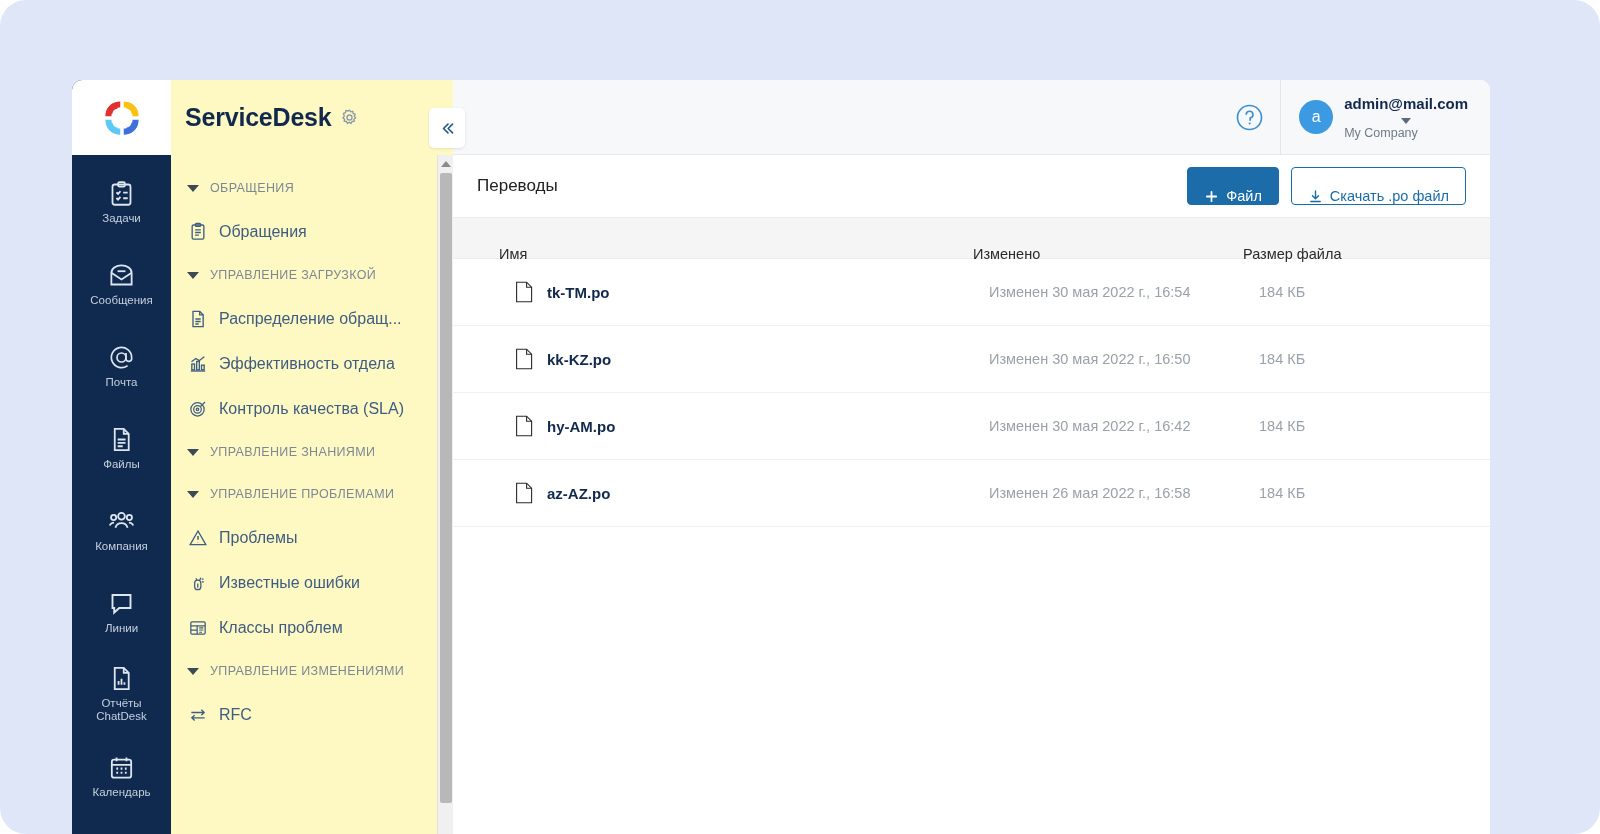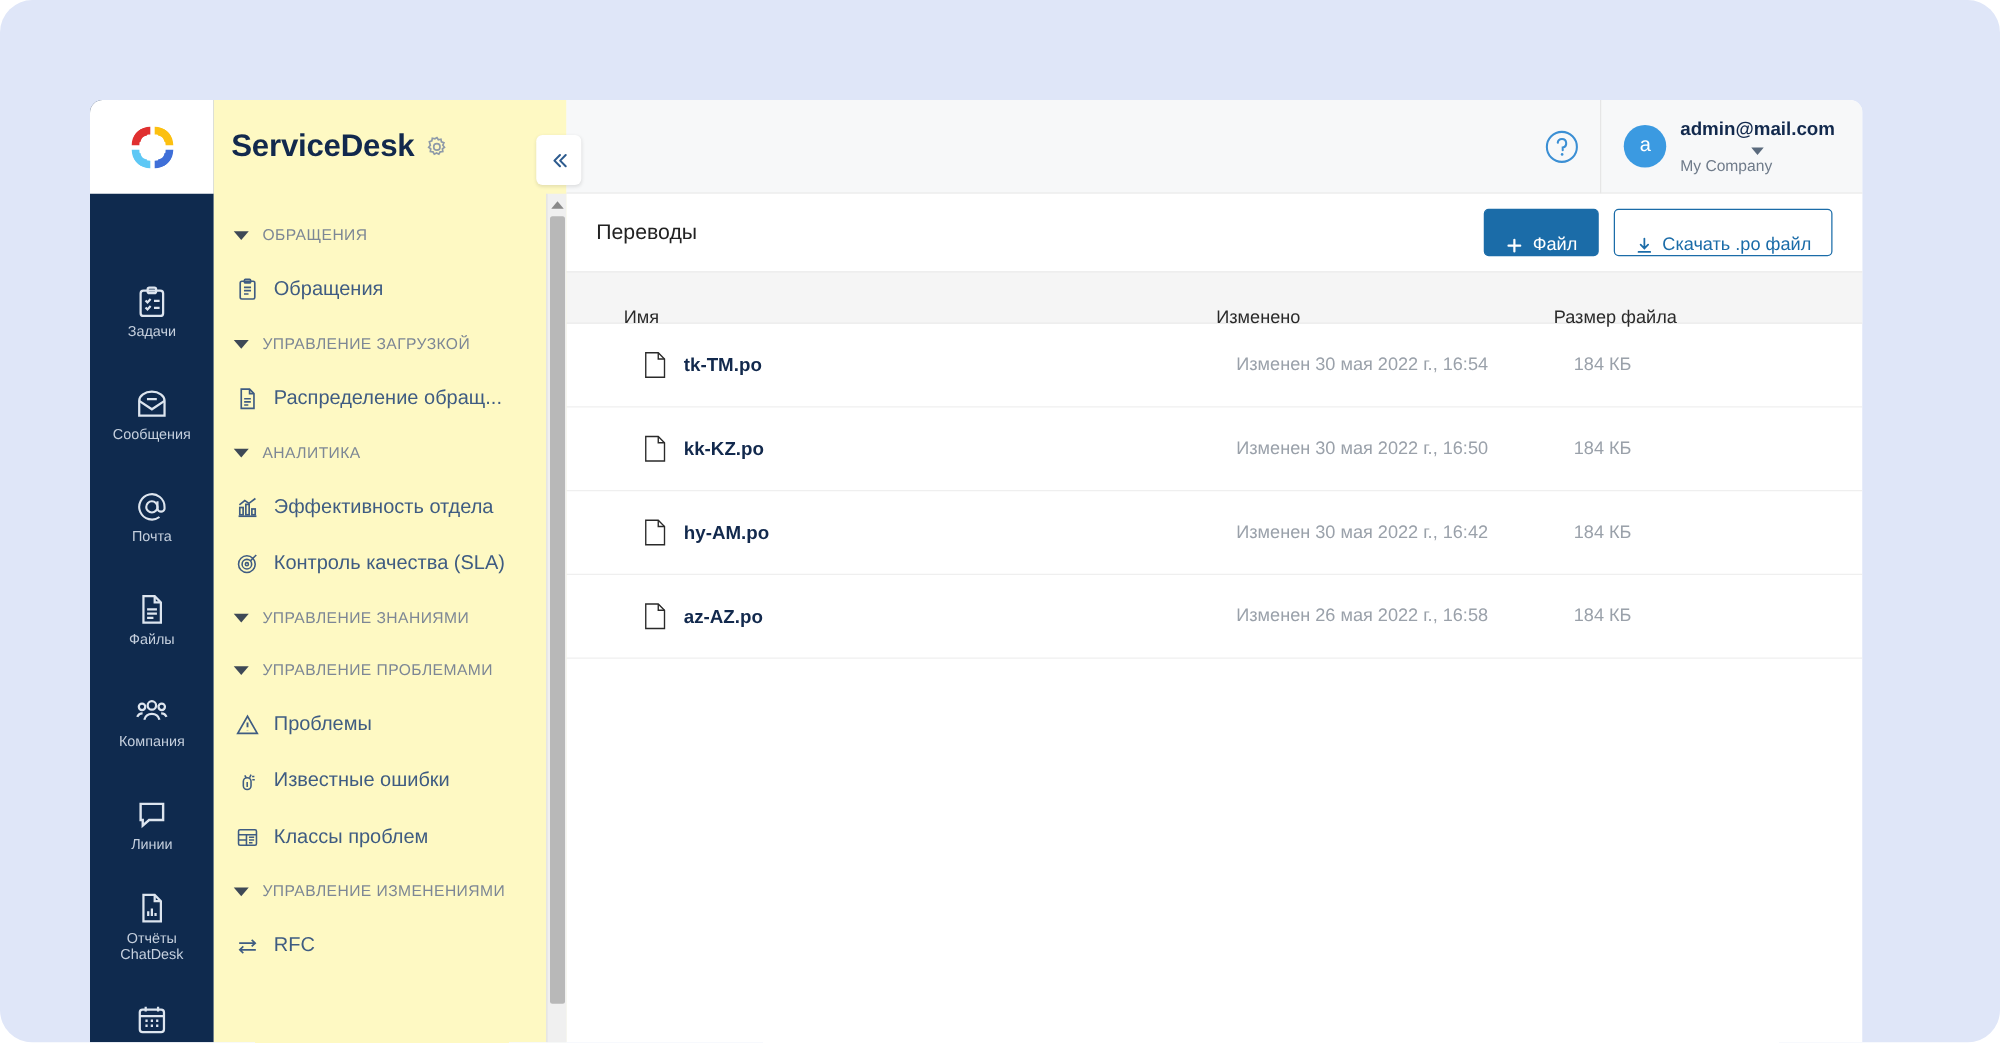--- a/index.html
+++ b/index.html
@@ -35,21 +35,21 @@
     display: flex; flex-direction: column;
     flex: none;
   }
   .rail-logo {
     height: 75px;
     background: #ffffff;
     display: flex; align-items: center; justify-content: center;
     flex: none;
   }
   .logo-mark { width: 42px; height: 42px; display:block; }
-  .rail-items { flex: 1; overflow: hidden; padding-top: 6px; margin-top: 48px; }
+  .rail-items { flex: 1; overflow: hidden; padding-top: 6px; }
   .rail-item {
     height: 82px;
     display: flex; flex-direction: column;
     align-items: center; justify-content: center;
     gap: 5px;
     cursor: pointer;
   }
   .rail-item svg { width: 27px; height: 27px; display:block; }
   .rail-label {
     color: #c5cfdd;
@@ -393,24 +393,20 @@
           <span class="ico">
             <svg viewBox="0 0 24 24" fill="none" stroke="#3f5c82" stroke-width="1.6">
               <path d="M6 2.8h8l4.2 4.2V21.2H6z"></path>
               <path d="M14 2.8V7h4.2"></path>
               <path d="M8.8 12h6.4M8.8 15h6.4M8.8 18h4"></path>
             </svg>
           </span>
           <span class="nav-item-label">Распределение обращ...</span>
         </div>
 
-        <div class="nav-group">
-          <i class="caret"></i>
-          <span class="nav-group-label">АНАЛИТИКА</span>
-        </div>
         <div class="nav-item">
           <span class="ico">
             <svg viewBox="0 0 24 24" fill="none" stroke="#3f5c82" stroke-width="1.6">
               <path d="M3.4 20.4h17.2"></path>
               <rect x="4.6" y="12" width="3.2" height="7"></rect>
               <rect x="10.4" y="9" width="3.2" height="10"></rect>
               <rect x="16.2" y="13.4" width="3.2" height="5.6"></rect>
               <path d="M4.2 9.4L9.4 5.4l4 2.6 6.2-4.6"></path>
             </svg>
           </span>

